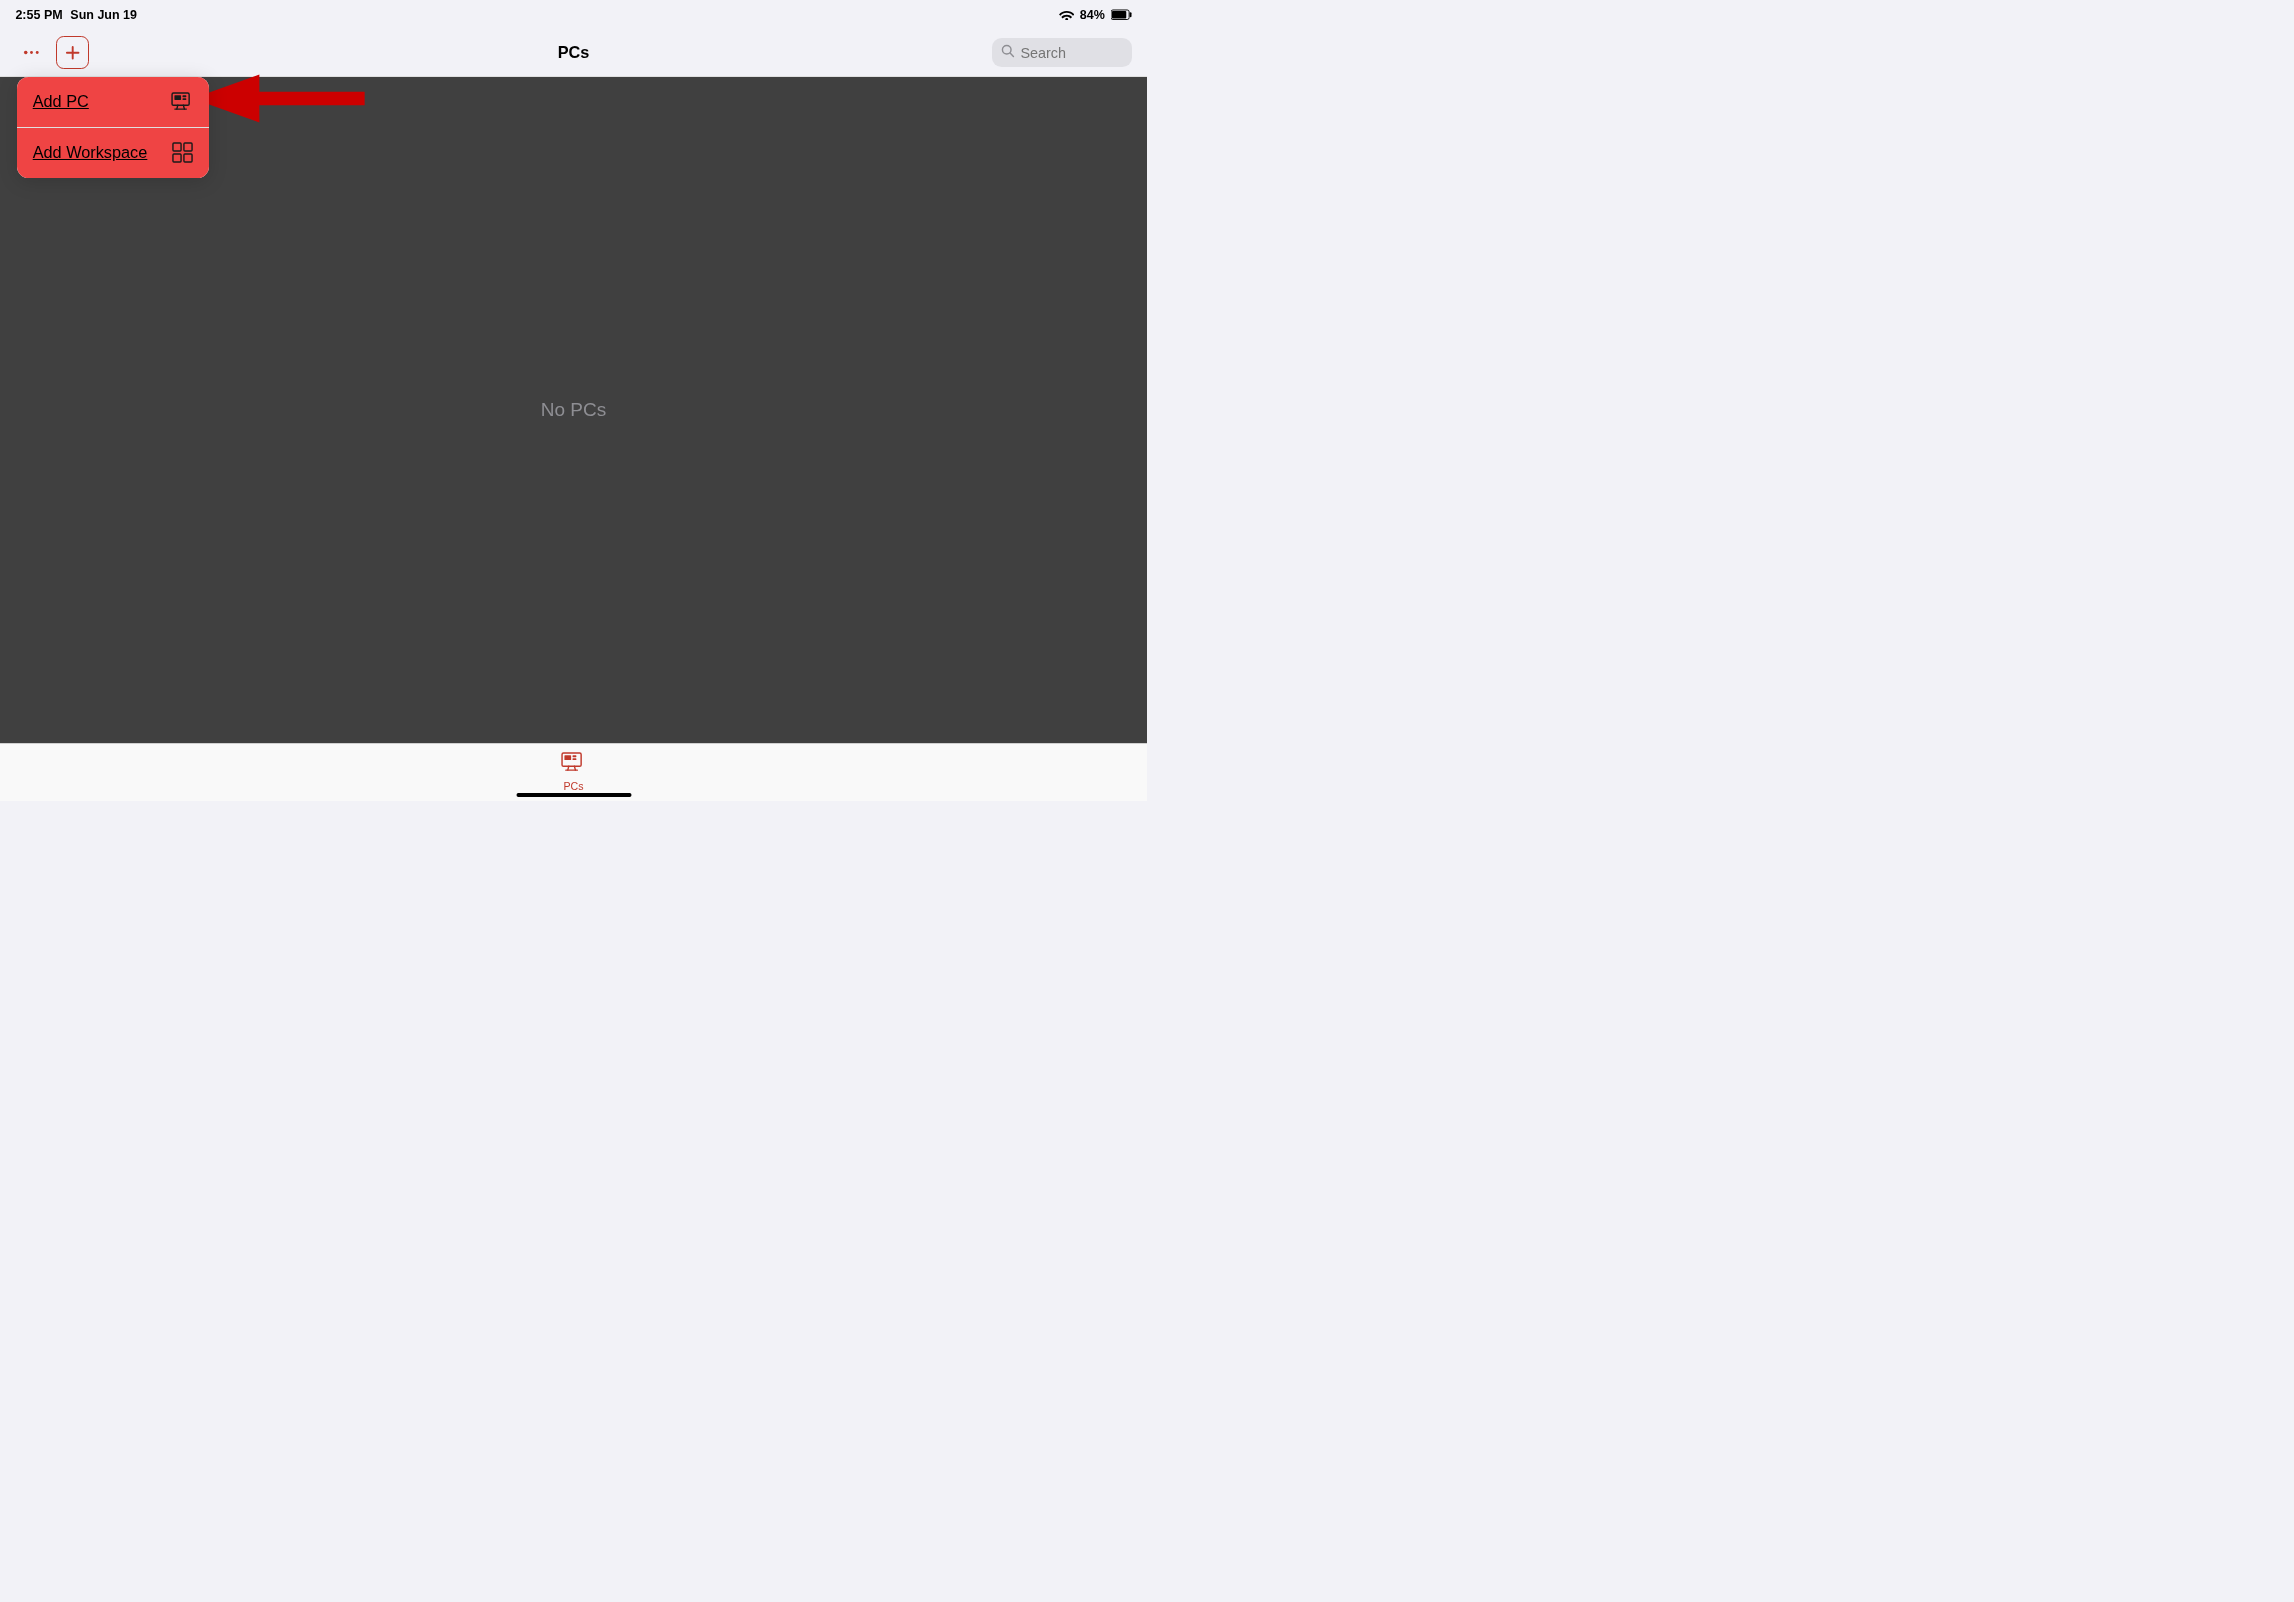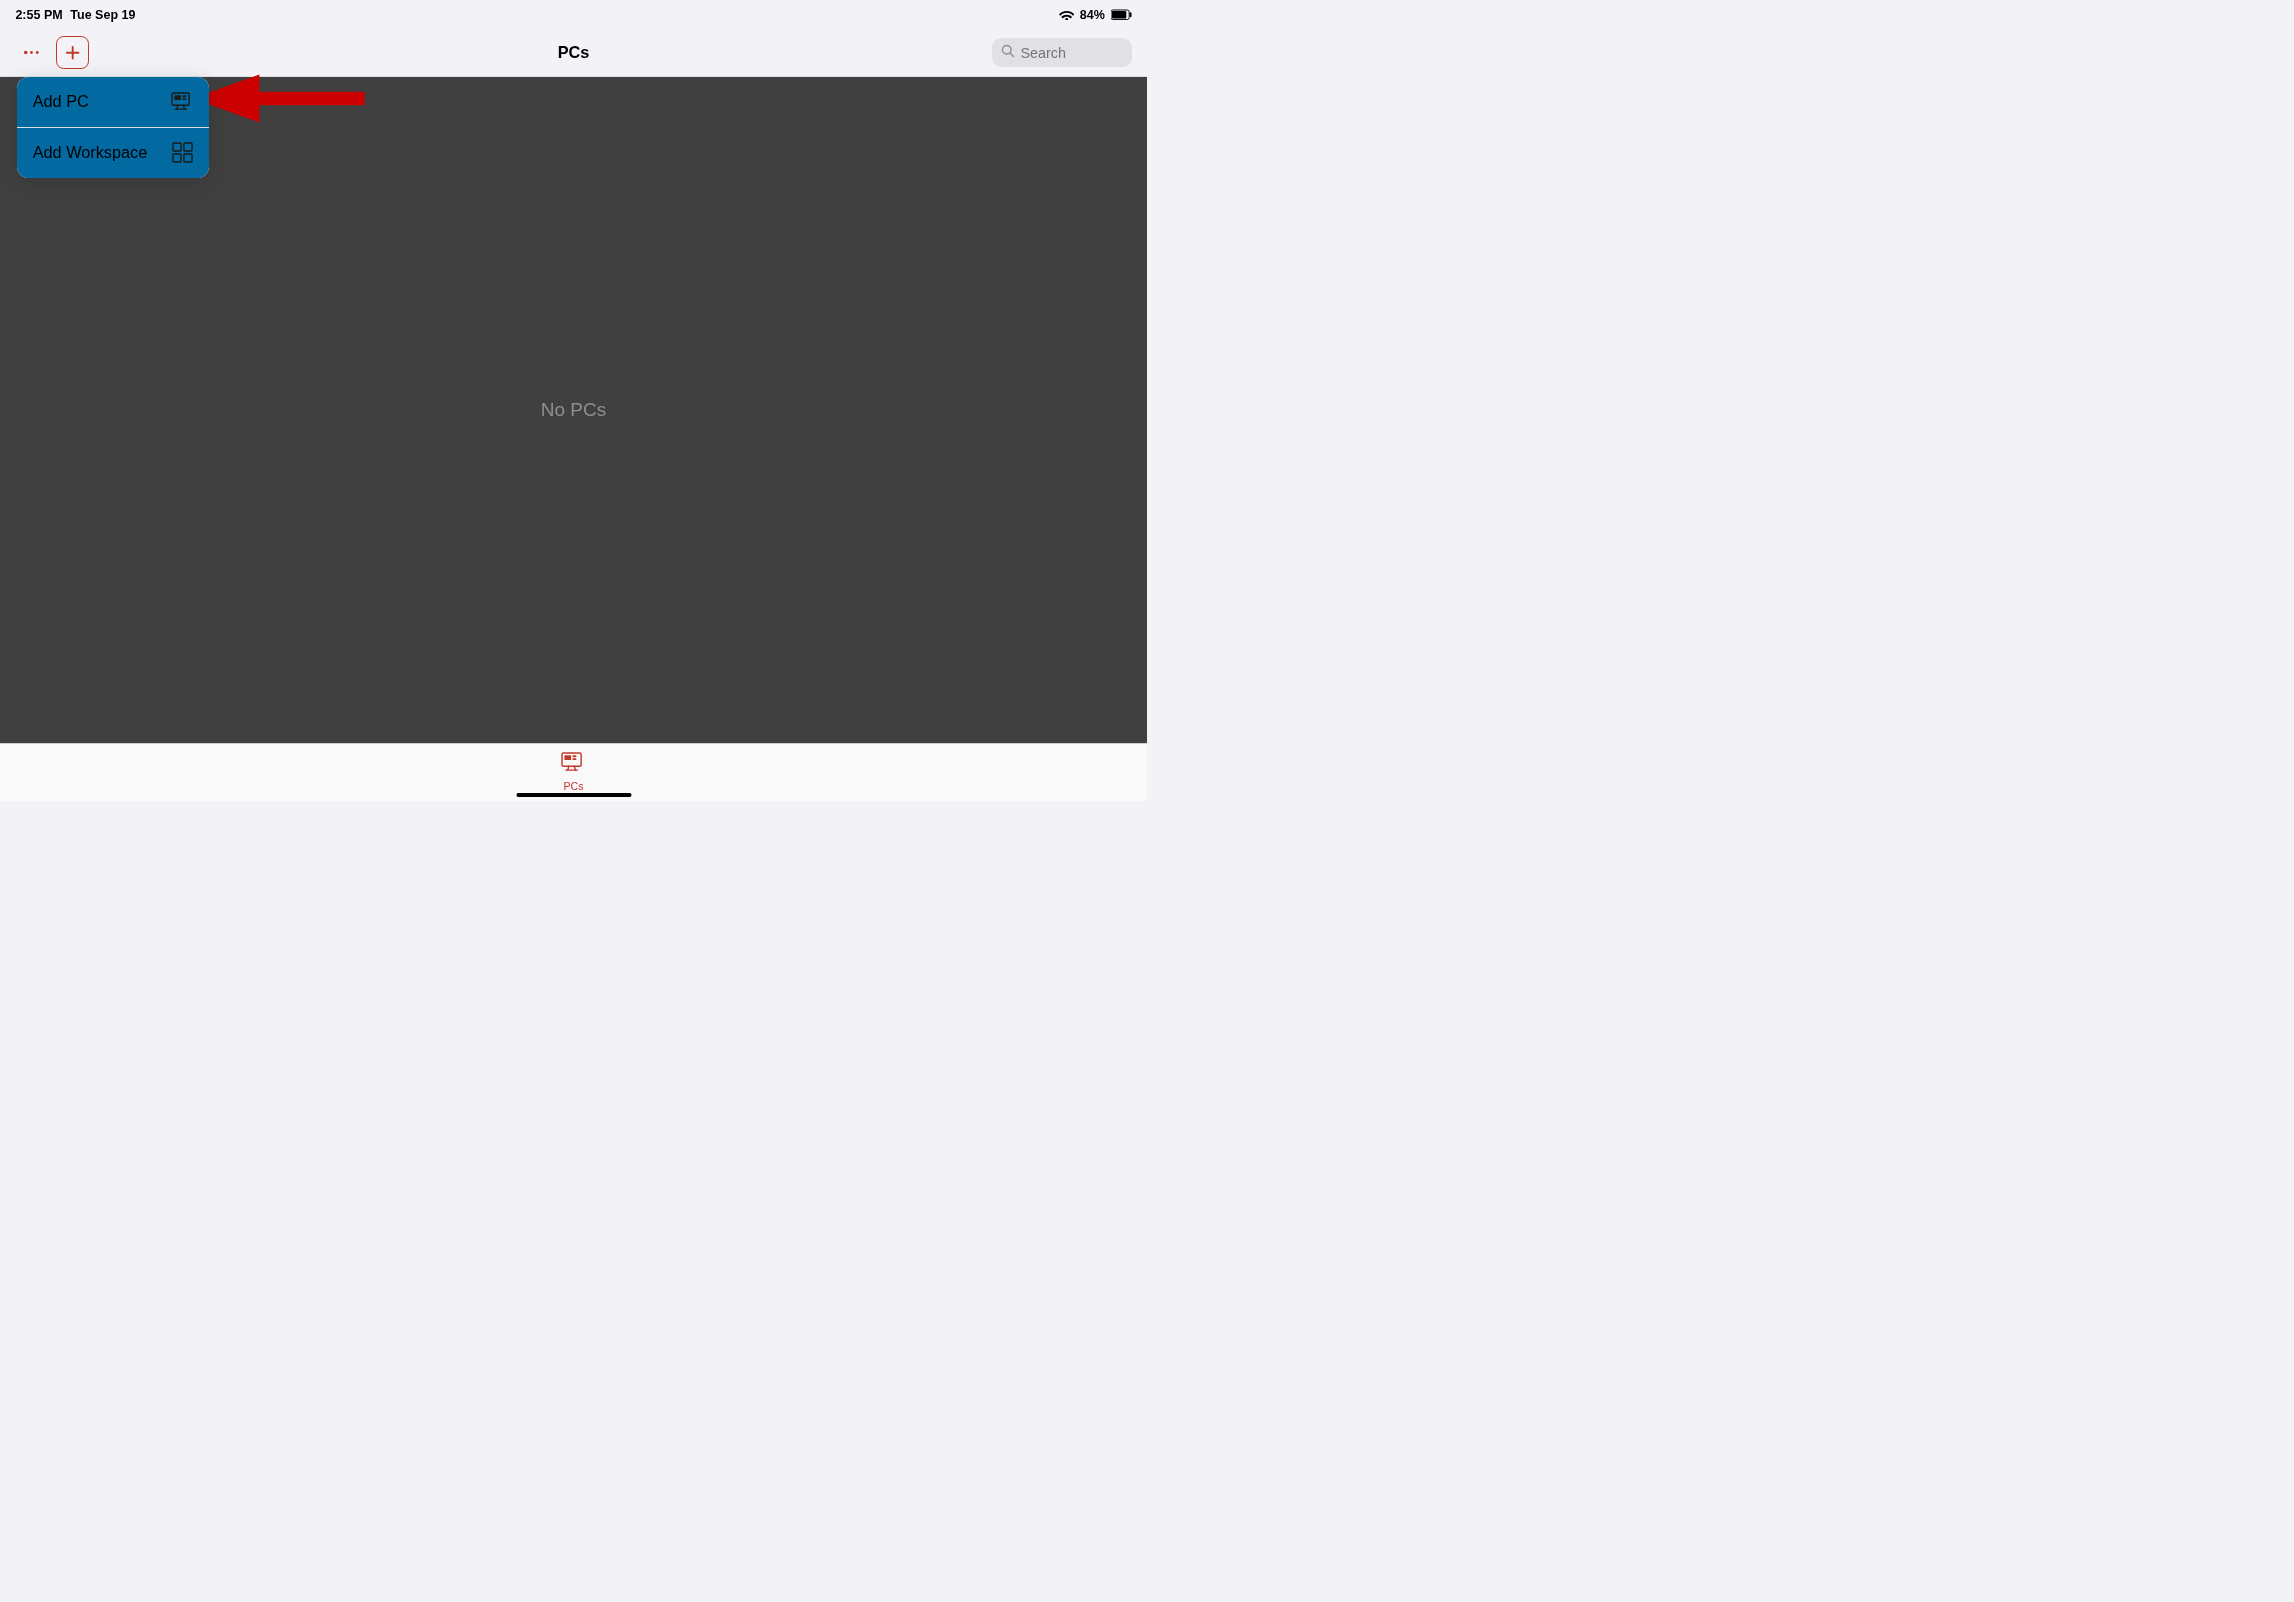--- a/index.html
+++ b/index.html
@@ -137,21 +137,22 @@
     }
 
     .dropdown-item {
       display: flex;
       align-items: center;
       justify-content: space-between;
       padding: 13.4px 15.4px;
       font-size: 16.3px;
       color: #000;
       cursor: pointer;
-      background: #0369a1;
+      background: #ef4444;
+      text-decoration: underline;
     }
 
     .dropdown-item:first-child {
       border-bottom: 1px solid #e0e0e0;
     }
 
     .dropdown-item-icon {
       width: 23px;
       height: 23px;
       display: flex;
@@ -228,21 +229,21 @@
       background: #000;
       border-radius: 1.9px;
     }
   </style>
 </head>
 <body>
 
 <div class="status-bar">
   <div class="status-left">
     <span>2:55 PM</span>
-    <span>Tue Sep 19</span>
+    <span>Sun Jun 19</span>
   </div>
   <div class="status-right">
 
     <span class="wifi-icon">
       <svg width="15.4" height="11.5" viewBox="0 0 16 12">
         <path d="M8 9.5a1.5 1.5 0 1 1 0 3 1.5 1.5 0 0 1 0-3z" fill="#000"></path>
         <path d="M8 6C5.8 6 3.8 6.9 2.4 8.4l1.4 1.4C4.9 8.7 6.4 8 8 8s3.1.7 4.2 1.8l1.4-1.4C12.2 6.9 10.2 6 8 6z" fill="#000"></path>
         <path d="M8 2C4.7 2 1.7 3.4 0 5.7l1.4 1.4C2.8 5.2 5.3 4 8 4s5.2 1.2 6.6 3.1L16 5.7C14.3 3.4 11.3 2 8 2z" fill="#000"></path>
       </svg>
     </span>

